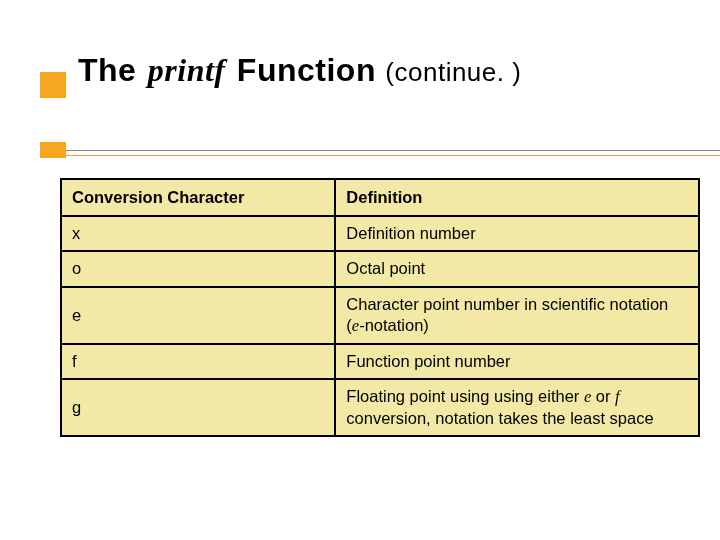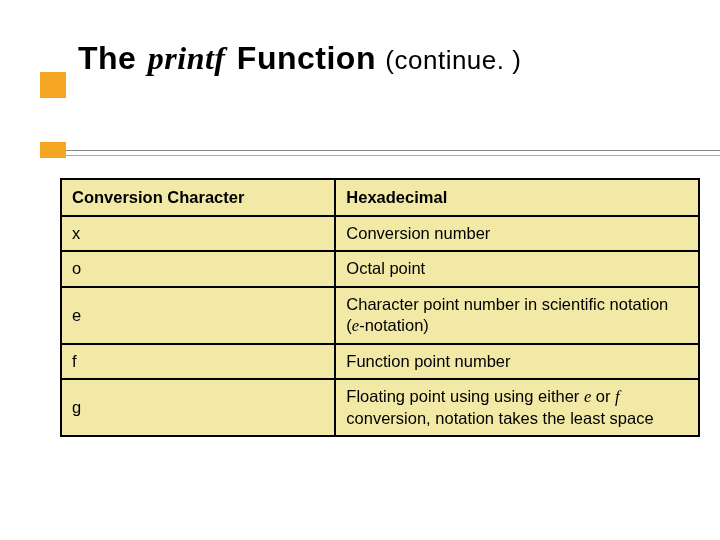--- a/index.html
+++ b/index.html
@@ -7,21 +7,21 @@
       width: 720px;
       height: 540px;
       background: #ffffff;
       font-family: Verdana, Geneva, sans-serif;
       position: relative;
       overflow: hidden;
     }
     .slide {
       width: 100%;
       height: 100%;
-      padding: 40px 0 0 0;
+      padding: 52px 0 0 0;
       position: relative;
     }
     .accent-block {
       position: absolute;
       left: 40px;
       top: 72px;
       width: 26px;
       height: 26px;
       background: #f5a623;
       z-index: 1;
@@ -147,27 +147,27 @@
 
   <div class="table-wrap">
     <table>
       <colgroup>
         <col class="c1">
           <col class="c2">
       </colgroup>
       <thead>
         <tr>
           <th>Conversion Character</th>
-          <th>Hexadecimal</th>
+          <th>Definition</th>
         </tr>
       </thead>
       <tbody id="tbody">
       <tr>
             <td>x</td>
-            <td><span>Conversion number</span></td>
+            <td><span>Definition number</span></td>
           </tr>
           <tr>
             <td>o</td>
             <td><span>Octal point</span></td>
           </tr>
           <tr>
             <td>e</td>
             <td><span>Character point number in scientific notation (</span><span class="ital">e</span><span>-notation)</span></td>
           </tr>
           <tr>

